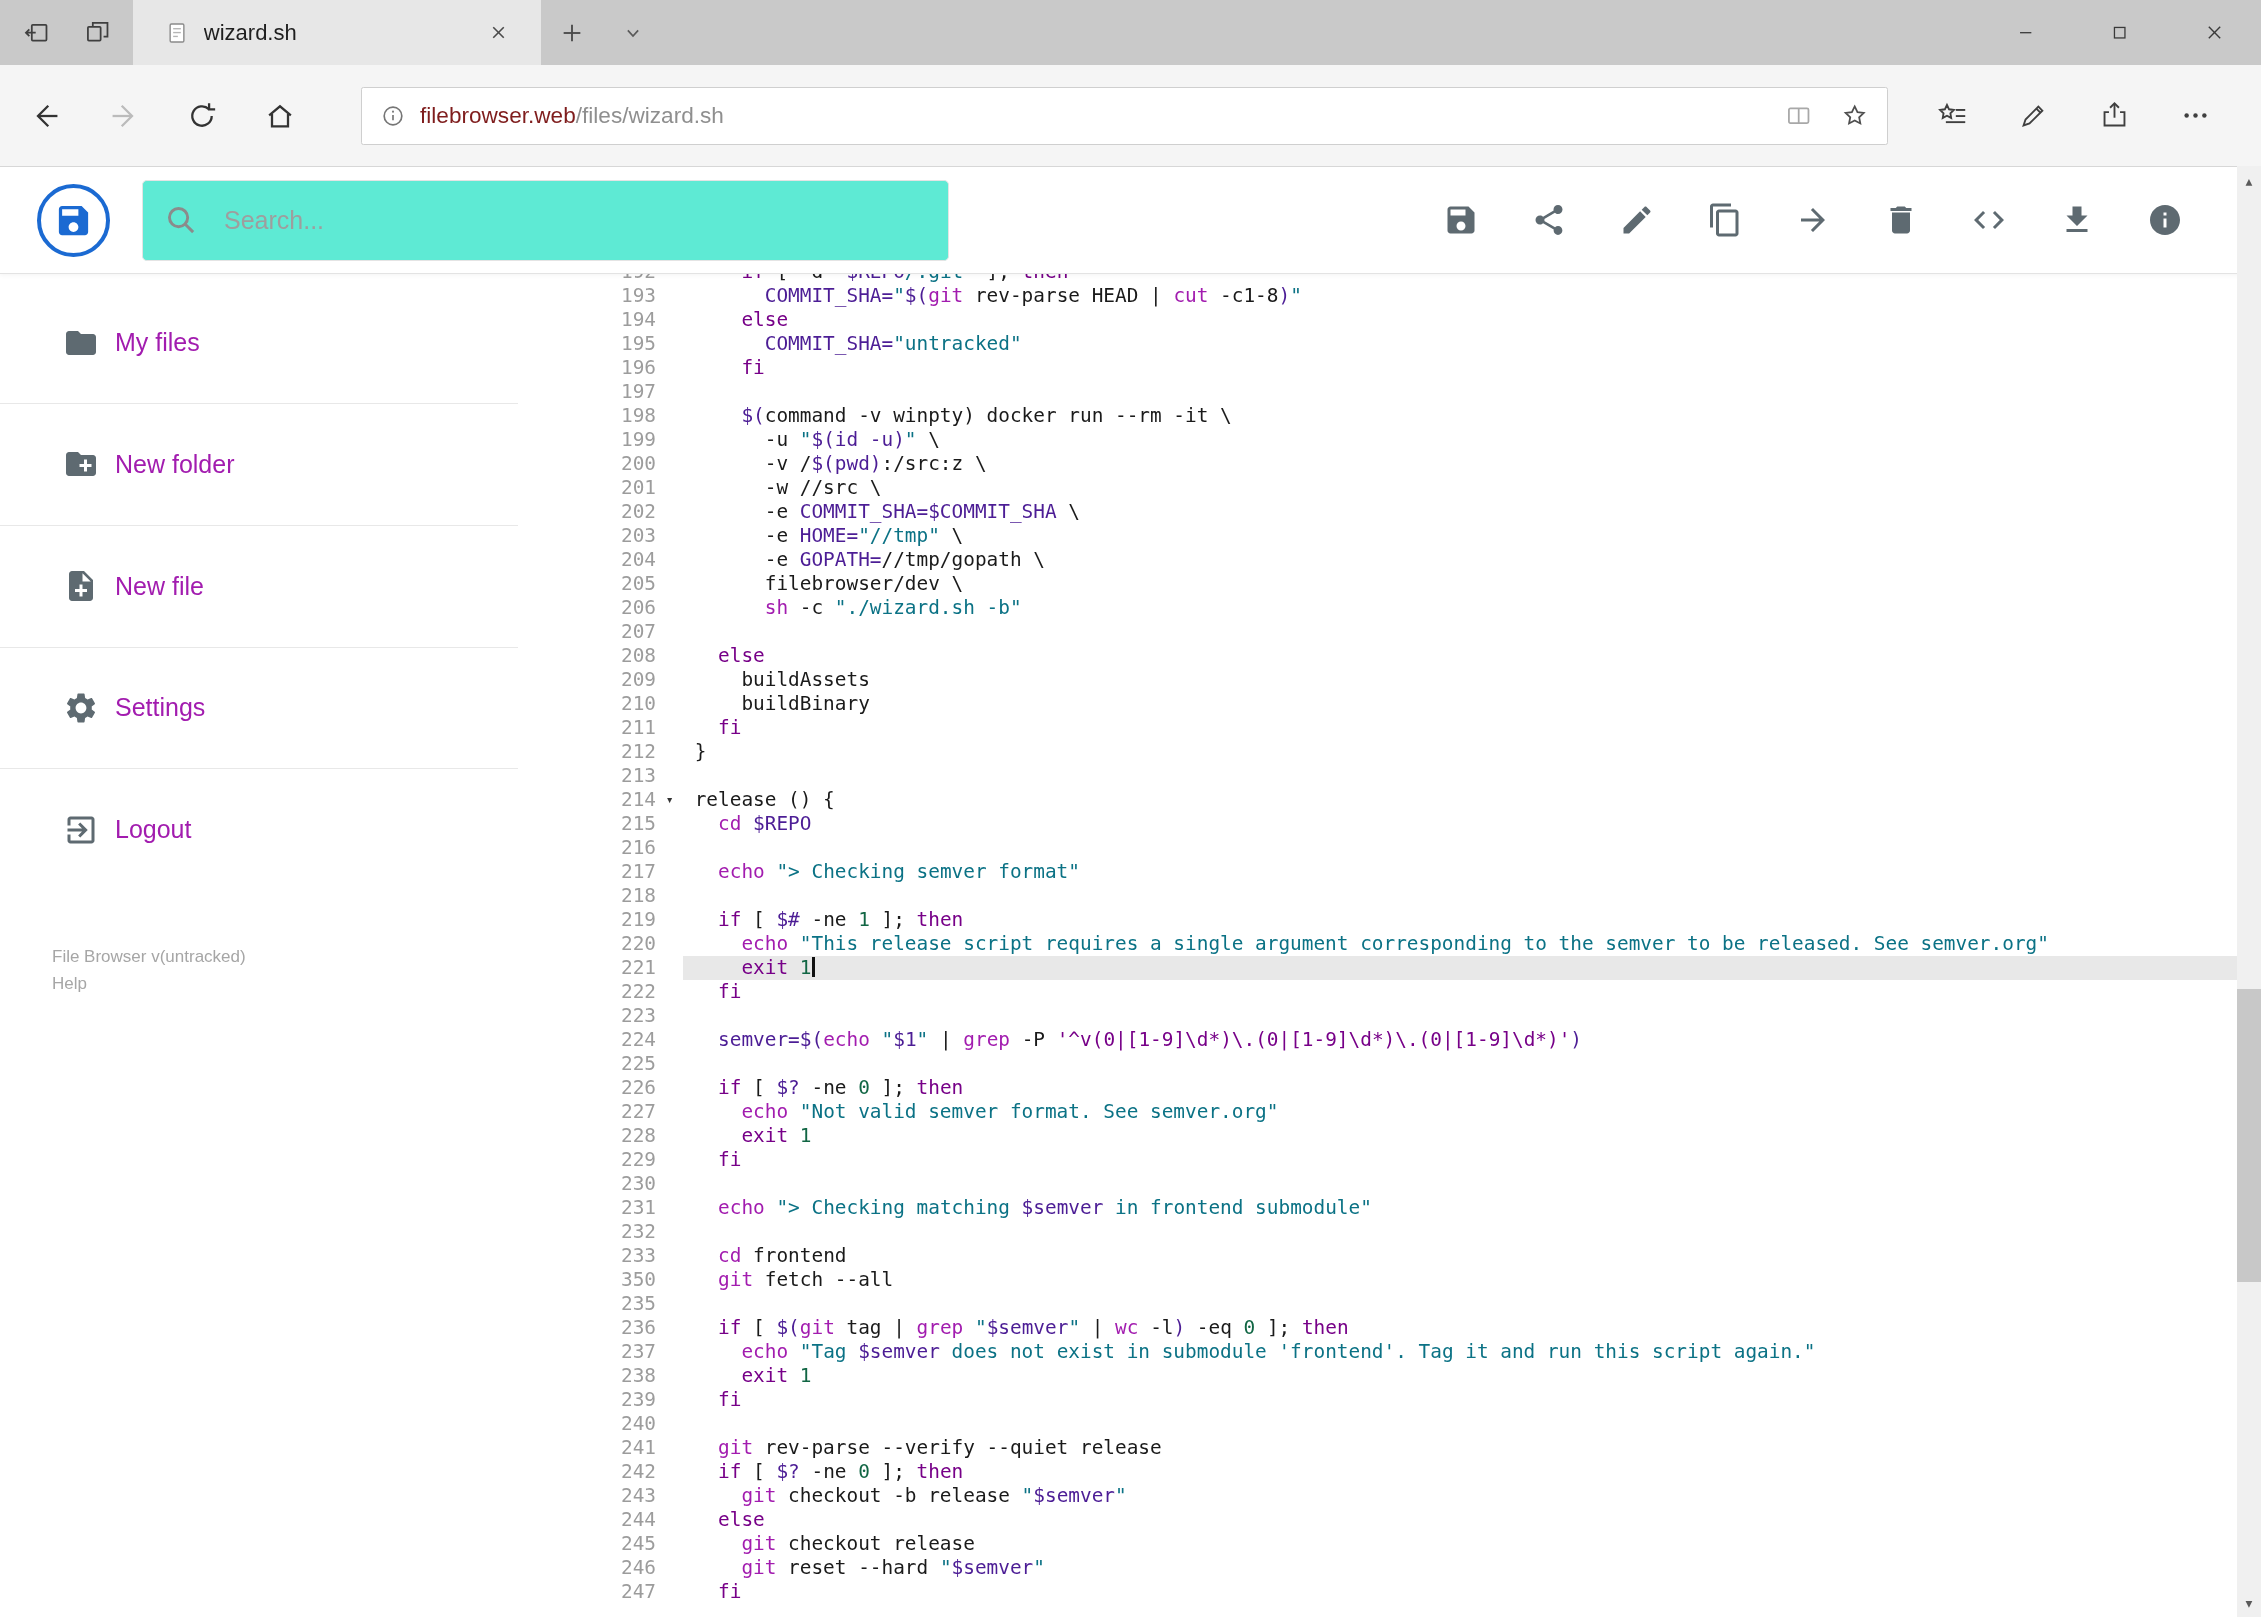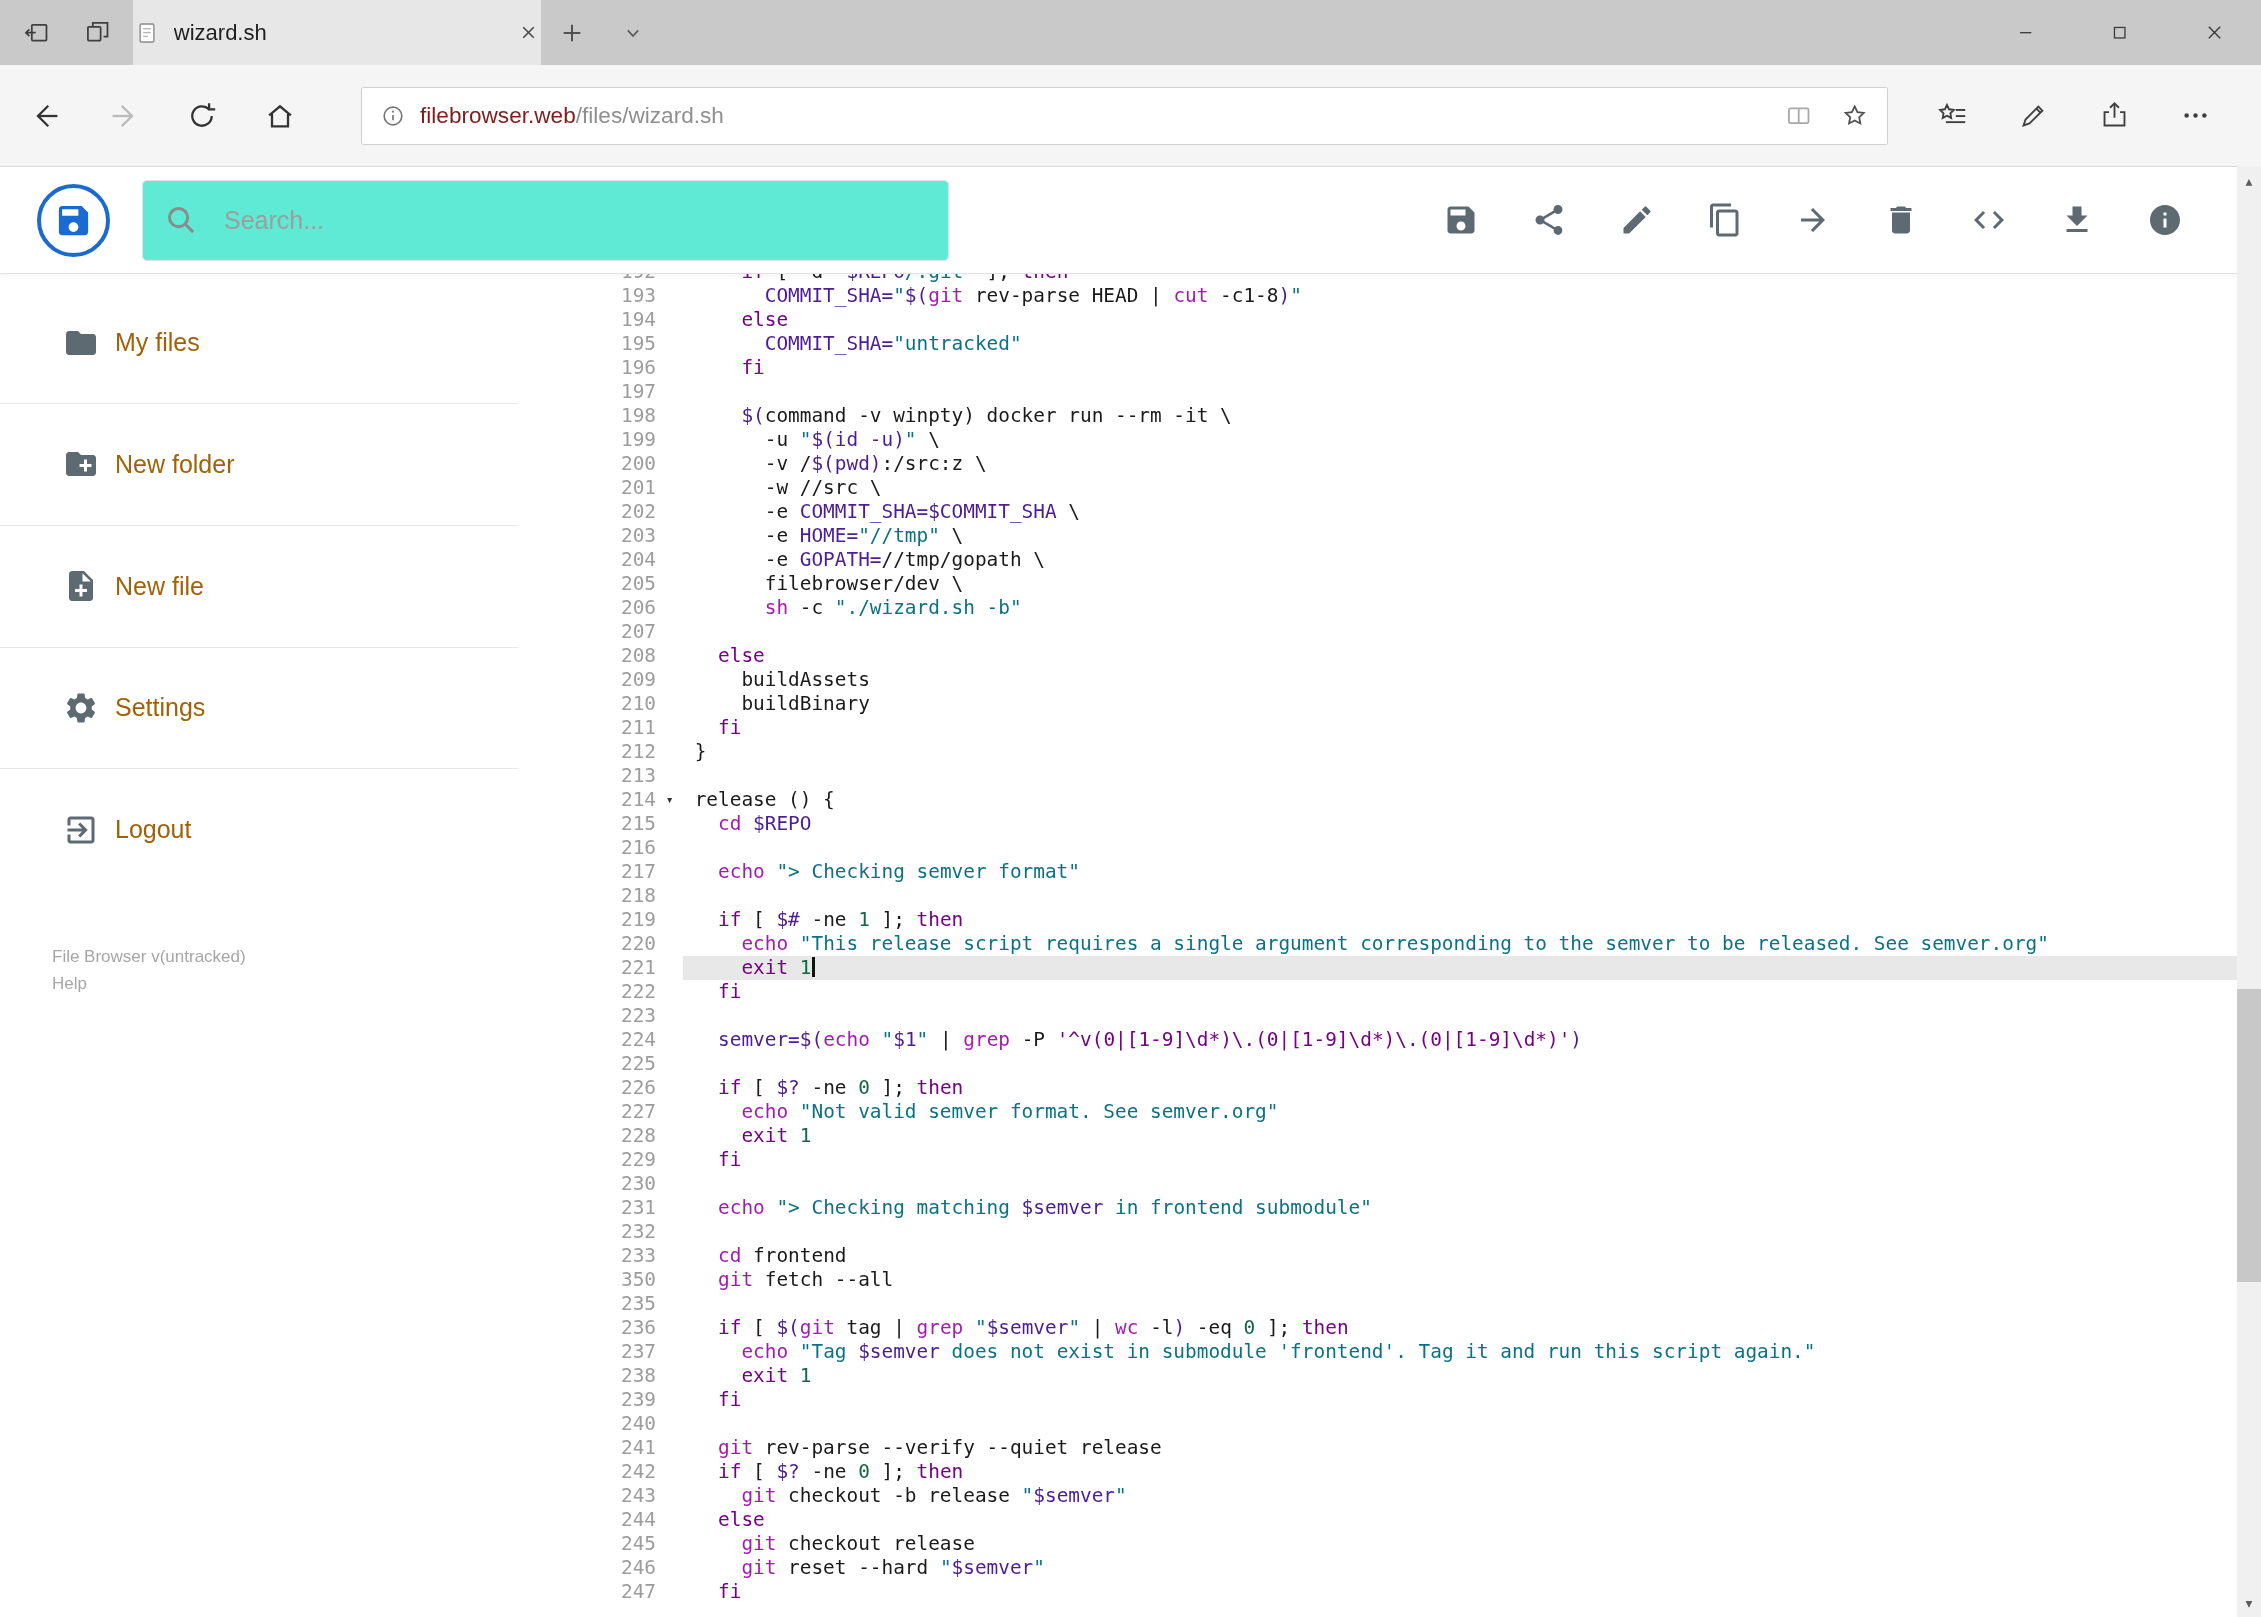--- a/index.html
+++ b/index.html
@@ -4,21 +4,21 @@
 <style>
   * { margin:0; padding:0; box-sizing:border-box; }
   html,body { width:2261px; height:1617px; overflow:hidden; background:#fff;
               font-family:"Liberation Sans", sans-serif; }
   .window { position:relative; width:2261px; height:1617px; overflow:hidden; background:#fff; }
 
   
   .tabbar { height:65px; background:#c9c9c9; display:flex; align-items:stretch; padding-left:6.5px; }
   .tb-btn { width:61px; display:flex; align-items:center; justify-content:center; cursor:default; }
   .tab { width:408px; margin-left:4.8px; background:#e7e7e7; display:flex; align-items:center;
-         padding:0 2px; gap:14.5px; }
+         padding:0 32px; gap:14.5px; }
   .tab-title { font-size:22px; color:#1f1f1f; flex:1; white-space:nowrap; overflow:hidden; }
   .win-controls { margin-left:auto; display:flex; }
   .win-btn { width:94px; display:flex; align-items:center; justify-content:center; }
   .sico { stroke:#3f3f3f; stroke-width:1.8; fill:none; }
 
   
   .navbar { height:102px; background:#f5f5f5; border-bottom:0.8px solid #d8d8d8;
             display:flex; align-items:center; padding-left:6.5px; }
   .nav-btn { width:78px; height:100%; display:flex; align-items:center; justify-content:center; }
   .addressbar { margin-left:42px; width:1527px; height:58px; background:#fff;
@@ -47,21 +47,21 @@
   .actions { margin-left:auto; display:flex; align-items:center; gap:52px; margin-right:78px; }
   .action-btn { display:flex; align-items:center; justify-content:center; }
   .mico { width:36px; height:36px; fill:#5e6a71; }
 
   
   .content { display:flex; height:1344px; background:#fff; }
 
   .sidebar { flex:0 0 583px; width:583px; padding-top:8px; }
   .side-item { height:121px; display:flex; align-items:center; padding-left:63px; gap:16px; }
   .side-item .mico { flex:0 0 auto; }
-  .side-label { font-size:25px; color:#a16207; }
+  .side-label { font-size:25px; color:#a21caf; }
   .side-div { height:0.8px; background:#e8e8e8; margin-right:65px; }
   .side-footer { margin-top:53px; padding-left:52px; font-size:17px; color:#a6a6a6; line-height:1.6; }
 
   
   .editor { flex:1; overflow:hidden; margin-top:-14.5px;
             font-family:"DejaVu Sans Mono","Liberation Mono",monospace;
             font-size:19.4px; color:#1a1a1a; }
   .row { display:flex; height:24px; line-height:24px; }
   .gutter { flex:0 0 100px; display:flex; color:#9c9c9c; }
   .num { width:73px; text-align:right; }

